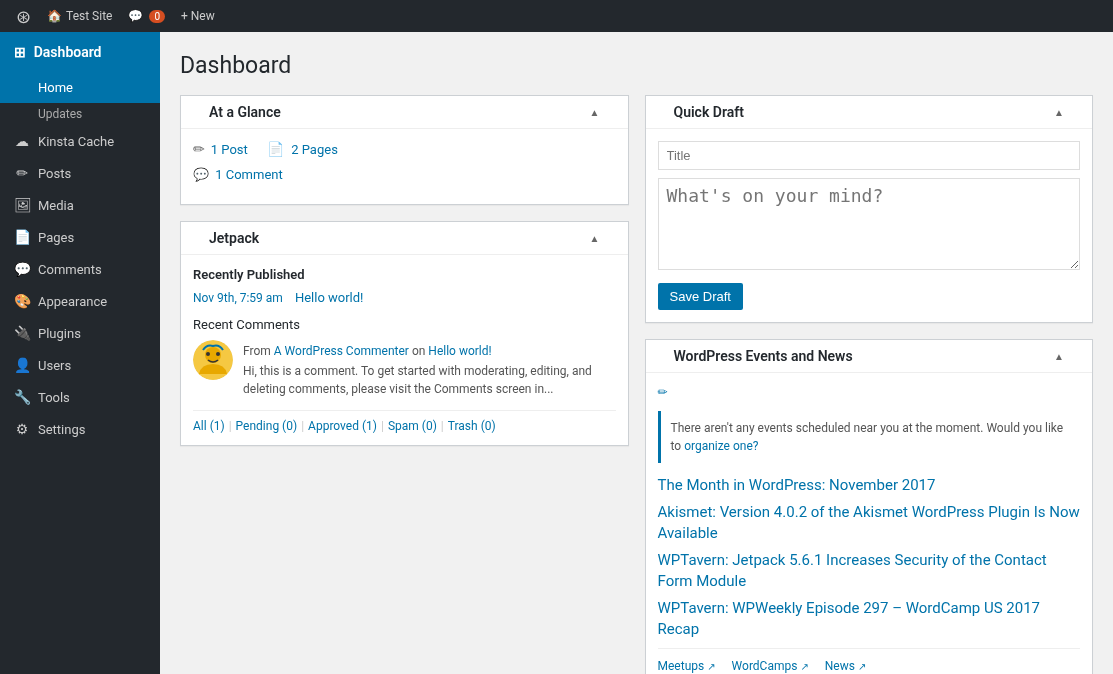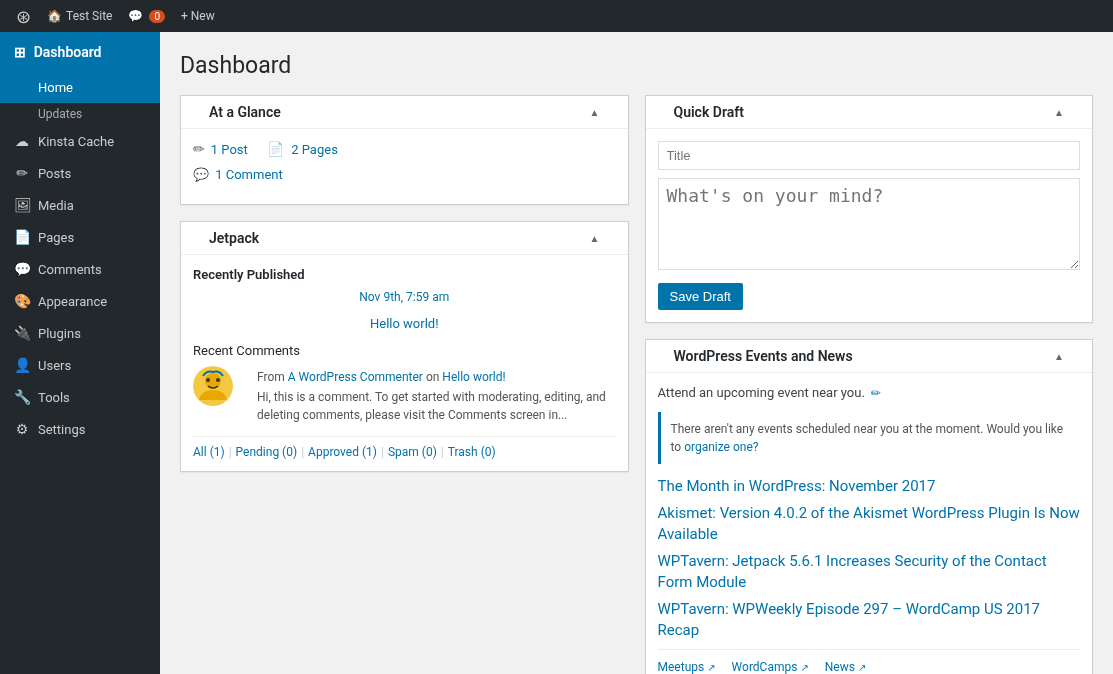--- a/index.html
+++ b/index.html
@@ -142,25 +142,25 @@
       text-decoration: none;
       font-size: 13px;
     }
     .glance-stat-icon { color: #666; font-size: 14px; }
     .glance-comment { display: flex; align-items: center; gap: 6px; color: #0073aa; font-size: 13px; margin-bottom: 10px; }
     .glance-wp-info { font-size: 12px; color: #666; }
     .glance-wp-info a { color: #0073aa; text-decoration: none; }
 
     
     .activity-section-title { font-size: 13px; font-weight: 600; color: #23282d; margin-bottom: 8px; }
-    .activity-published-row { display: flex; gap: 12px; align-items: center; margin-bottom: 12px; flex-direction: column; }
+    .activity-published-row { display: flex; gap: 12px; align-items: center; margin-bottom: 12px; }
     .activity-date { color: #0073aa; font-size: 12px; }
     .activity-link { color: #0073aa; font-size: 13px; text-decoration: none; }
     .recent-comments-title { font-size: 13px; font-weight: 400; color: #23282d; margin-bottom: 8px; }
-    .comment-row { display: flex; gap: 24px; margin-bottom: 10px; }
+    .comment-row { display: flex; gap: 10px; margin-bottom: 10px; }
     .comment-avatar {
       width: 40px; height: 40px; flex-shrink: 0;
       background: #eee; border-radius: 50%;
       display: flex; align-items: center; justify-content: center;
       overflow: hidden;
     }
     .comment-avatar svg { width: 40px; height: 40px; }
     .comment-text { font-size: 12px; color: #555; line-height: 1.5; }
     .comment-text a { color: #0073aa; text-decoration: none; }
     .comment-text p { margin: 2px 0; }
@@ -428,21 +428,20 @@
           </div>
         </div>
 
         <div class="widget">
           <div class="widget-header">
             <span class="widget-title">WordPress Events and News</span>
             <span class="widget-toggle">▲</span>
           </div>
           <div class="widget-body">
             <div class="events-attend">
-              <span>Attend an upcoming event near you.</span>
               <span class="events-pencil">✏</span>
             </div>
 
             <div class="events-no-events">
               <span>There aren't any events scheduled near you at the moment. Would you like to </span><a>organize one?</a>
             </div>
 
             <a class="news-link">The Month in WordPress: November 2017</a>
             <a class="news-link">Akismet: Version 4.0.2 of the Akismet WordPress Plugin Is Now Available</a>
             <a class="news-link">WPTavern: Jetpack 5.6.1 Increases Security of the Contact Form Module</a>

